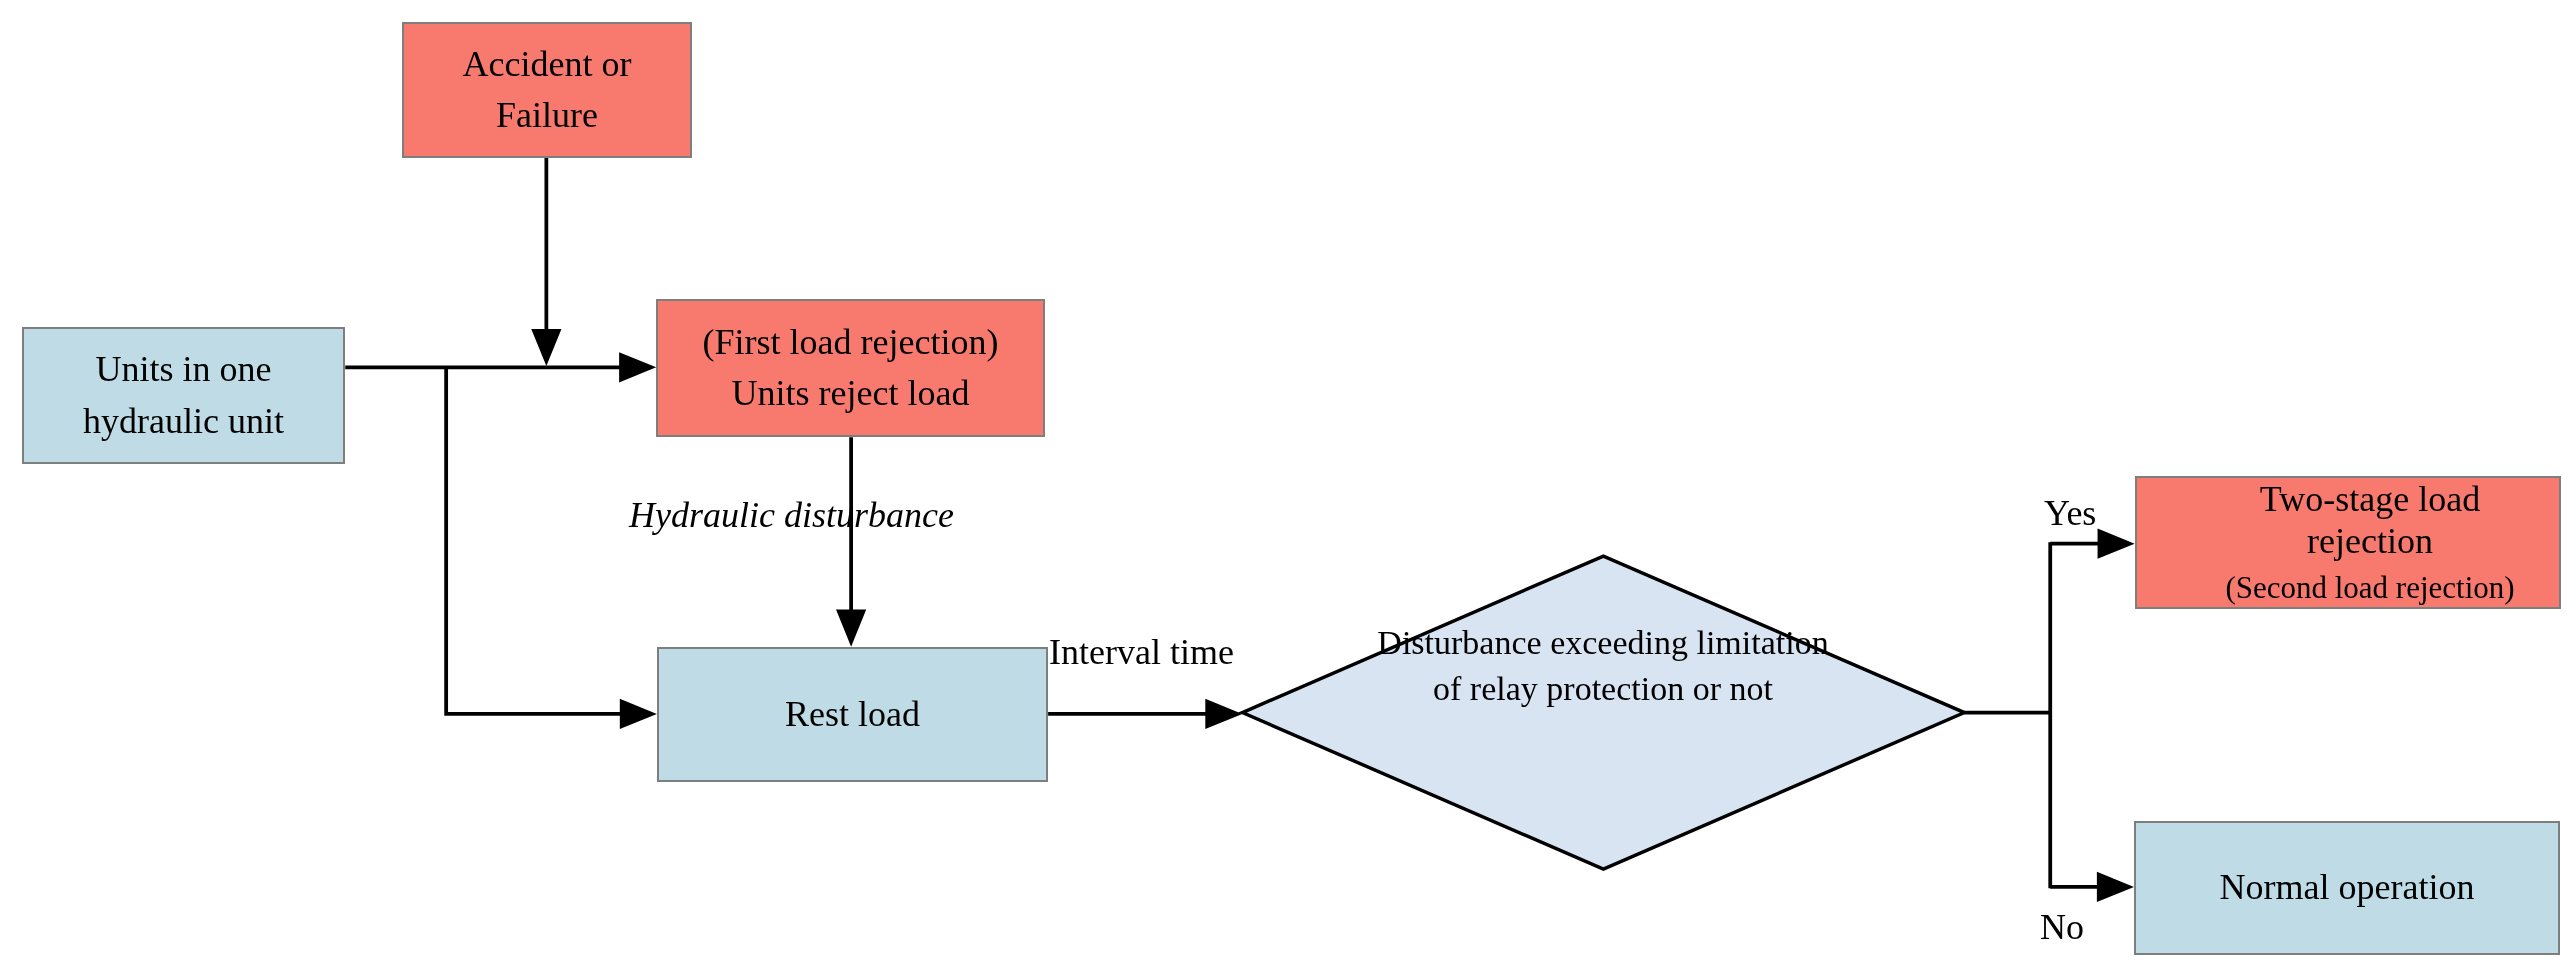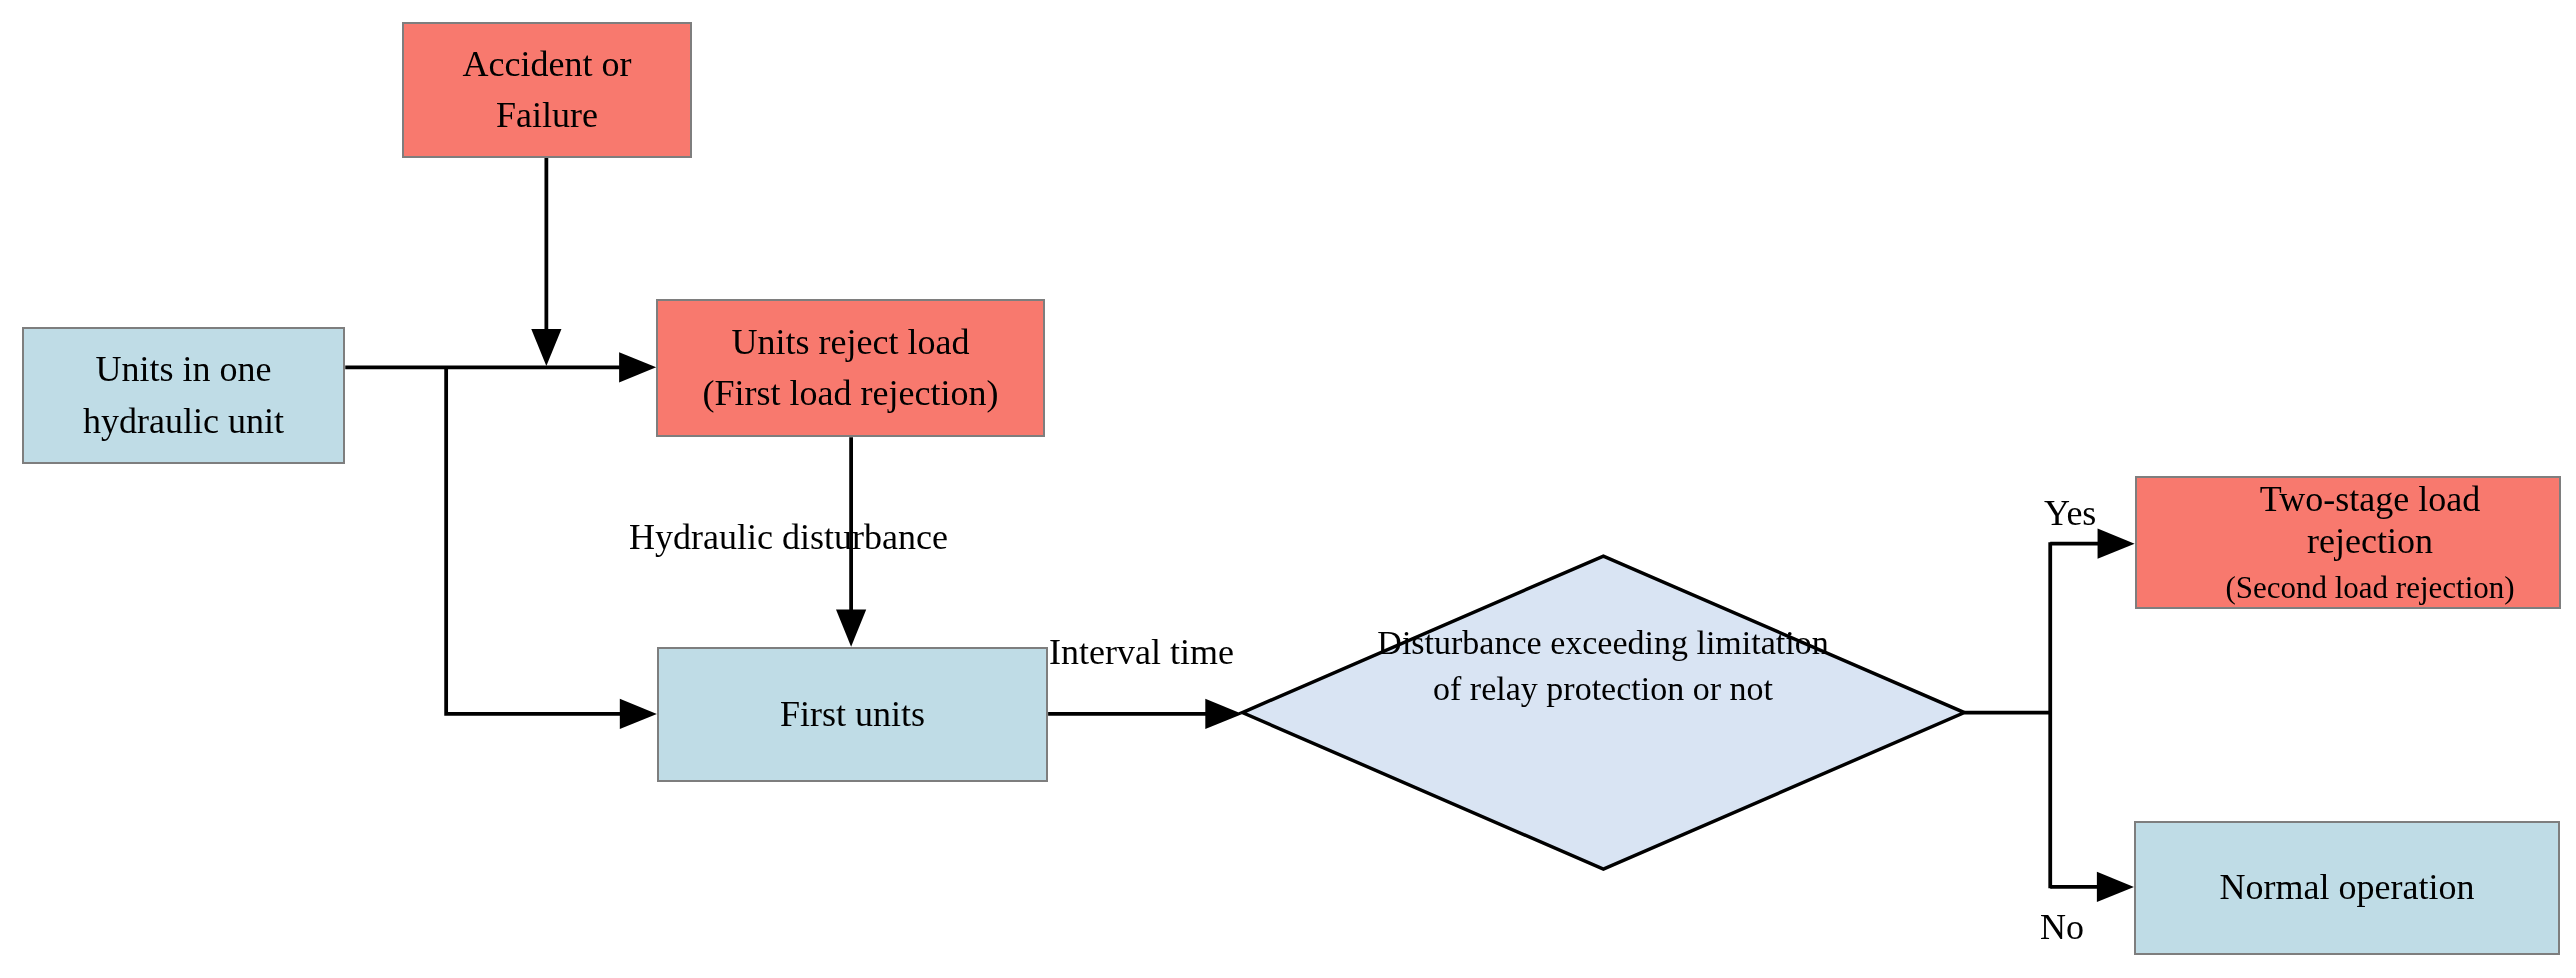--- a/index.html
+++ b/index.html
@@ -26,21 +26,21 @@
   .node.event{background:var(--event-fill);}
   .node.state{background:var(--state-fill);}
   .node .ln{display:block;white-space:nowrap;}
   .node.tight{line-height:1.16;padding-left:44px;}
   .ln-sm{font-size:31px;margin-top:8px;}
   .decision-text{
     position:absolute;left:1363px;top:620px;width:480px;
     text-align:center;font-size:34px;line-height:1.34;
   }
   .flow-label{position:absolute;font-size:36px;line-height:1.45;white-space:nowrap;}
-  #lbl-hydraulic{left:629px;top:511px;text-align:left;}
+  #lbl-hydraulic{left:629px;top:489px;text-align:left;font-style:italic;}
   #lbl-interval{left:1049px;top:626px;}
   #lbl-yes{left:2044px;top:487px;}
   #lbl-no{left:2040px;top:901px;}
 </style>
 </head>
 <body>
 
 <div class="canvas">
 
   <svg class="wires" viewBox="0 0 3753 1426">
@@ -76,26 +76,26 @@
     <span class="ln">Accident or</span>
     <span class="ln">Failure</span>
   </div>
 
   <div class="node state" style="left:22px;top:299px;width:323px;height:137px;margin-top:28px;">
     <span class="ln">Units in one</span>
     <span class="ln">hydraulic unit</span>
   </div>
 
   <div class="node event" style="left:656px;top:299px;width:389px;height:138px;">
+    <span class="ln">(First load rejection)</span>
     <span class="ln">Units reject load</span>
-    <span class="ln">(First load rejection)</span>
   </div>
 
   <div class="node state" style="left:657px;top:647px;width:391px;height:135px;">
-    <span class="ln">First units</span>
+    <span class="ln">Rest load</span>
   </div>
 
   <div class="node event tight" style="left:2135px;top:476px;width:426px;height:133px;">
     <span class="ln">Two-stage load</span>
     <span class="ln">rejection</span>
     <span class="ln ln-sm">(Second load rejection)</span>
   </div>
 
   <div class="node state" style="left:2134px;top:821px;width:426px;height:134px;">
     <span class="ln">Normal operation</span>

